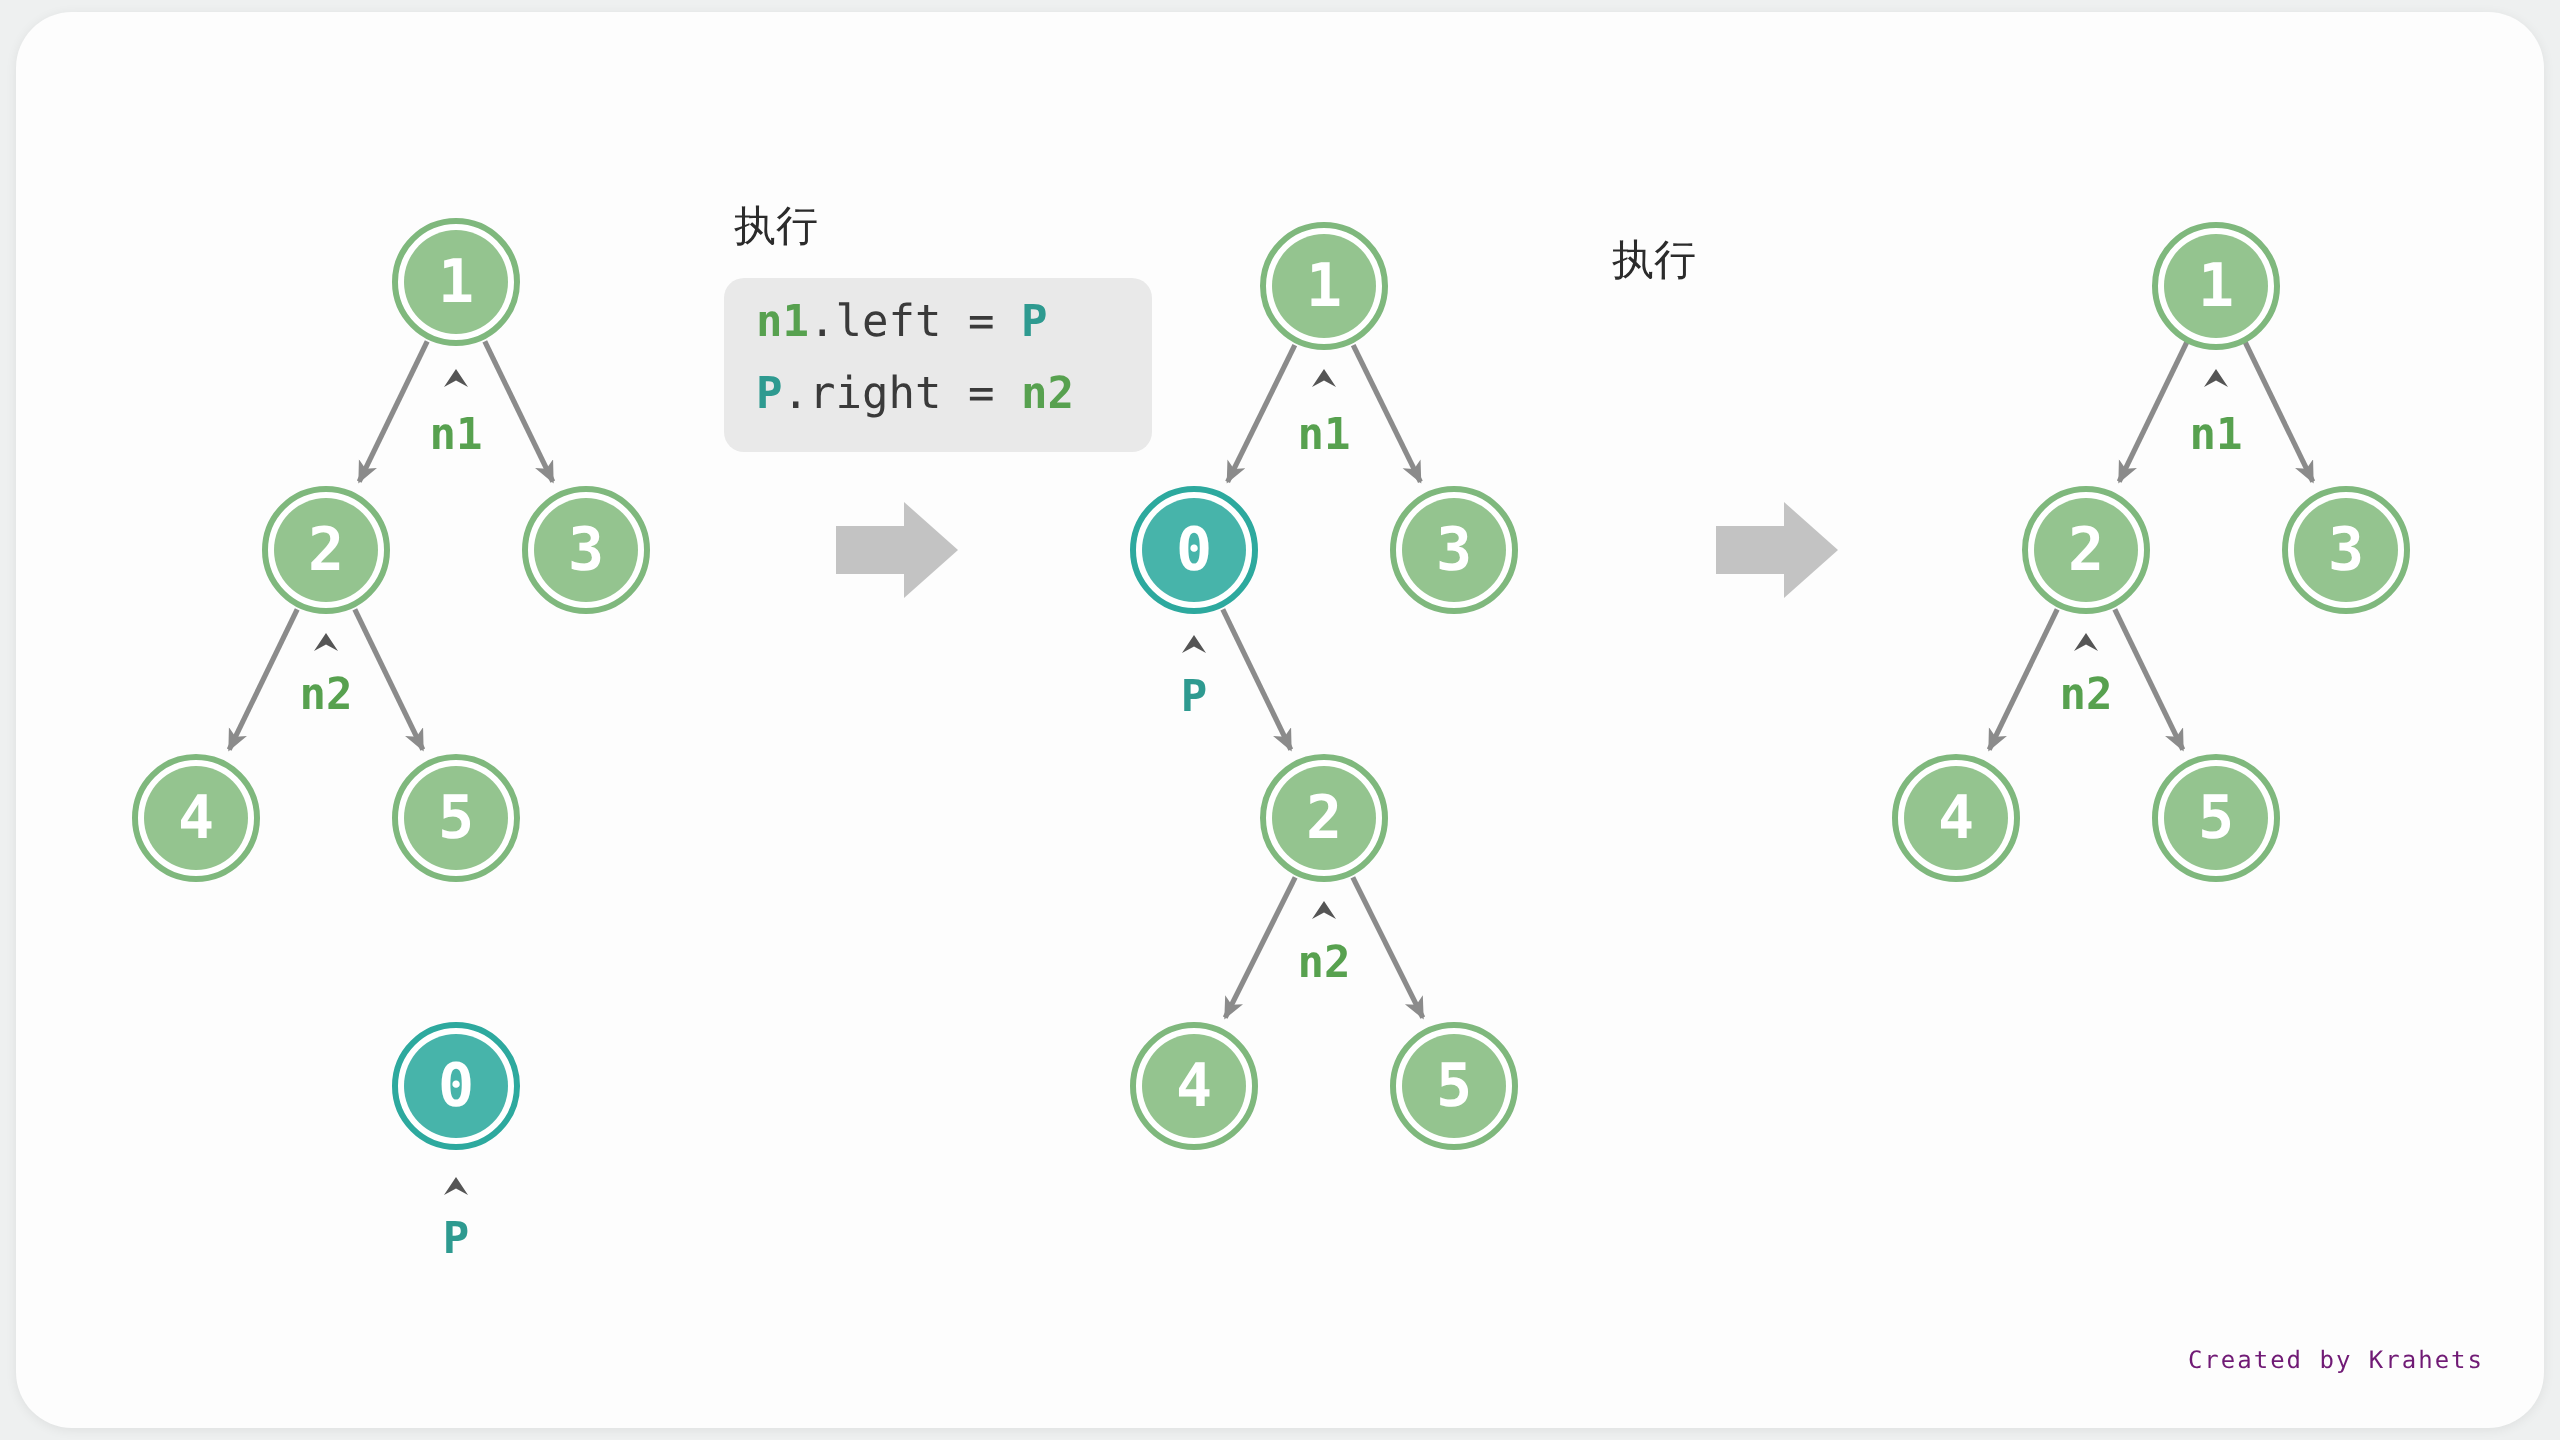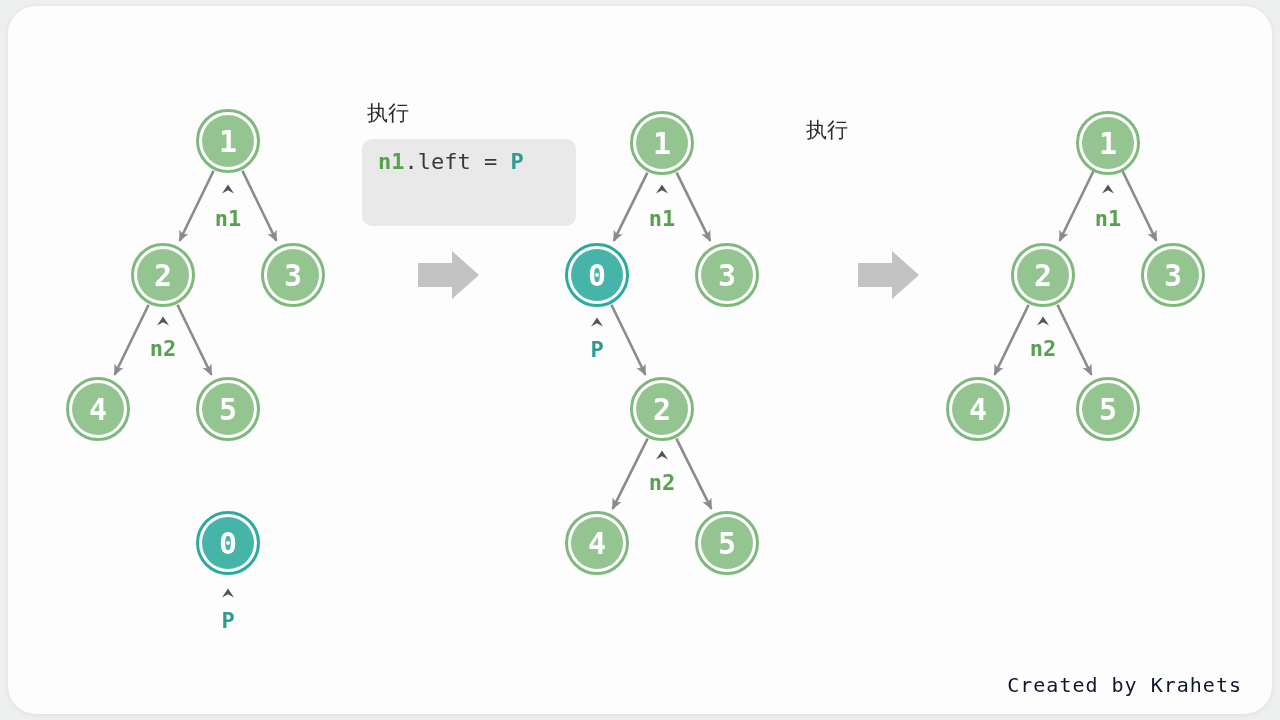--- a/index.html
+++ b/index.html
@@ -50,21 +50,21 @@
     font-size:22px; color:#3a3a3a;
   }
   .code-box .line { height:36px; line-height:36px; padding:0 16px; white-space:pre; }
   .tok-g { color:#57a14f; font-weight:bold; }
   .tok-t { color:#2e9a90; font-weight:bold; }
 
   .block-arrow { position:absolute; width:62px; height:50px; }
 
   .credit {
     position:absolute; top:673px; right:38px;
-    font-size:20px; color:#0f172a; letter-spacing:1px; white-space:nowrap;
+    font-size:12px; color:#701a75; letter-spacing:1px; white-space:nowrap;
   }
 </style>
 </head>
 <body>
 
 <div class="stage">
   <div class="card"></div>
 
   <svg class="edges" width="1280" height="720">
     <defs>
@@ -119,20 +119,21 @@
       <path d="M7 1 L13 10 L7 6.8 L1 10 Z" fill="#555"></path>
     </svg>
 
   <div class="ptr g" style="left:228px;top:218px">n1</div>
   <div class="ptr g" style="left:163px;top:348px">n2</div>
   <div class="ptr t" style="left:228px;top:620px">P</div>
 
   <div class="exec-label" style="left:367px;top:99px">执行</div>
   <div class="code-box" style="left:362px;top:139px;width:214px;height:82px;padding-top:5px">
     <div class="line"><span class="tok-g">n1</span><span>.left = </span><span class="tok-t">P</span></div>
+    <div class="line"><span class="tok-t">P</span><span>.right = </span><span class="tok-g">n2</span></div>
   </div>
 
   <svg class="block-arrow" style="left:418px;top:250px" viewBox="0 0 62 50">
     <polygon points="0,13 34,13 34,1 61,25 34,49 34,37 0,37" fill="#c3c3c3"></polygon>
   </svg>
 
   <div class="node" style="left:662px;top:143px">
       <span class="val">1</span>
     </div>
   <div class="node teal" style="left:597px;top:275px">

